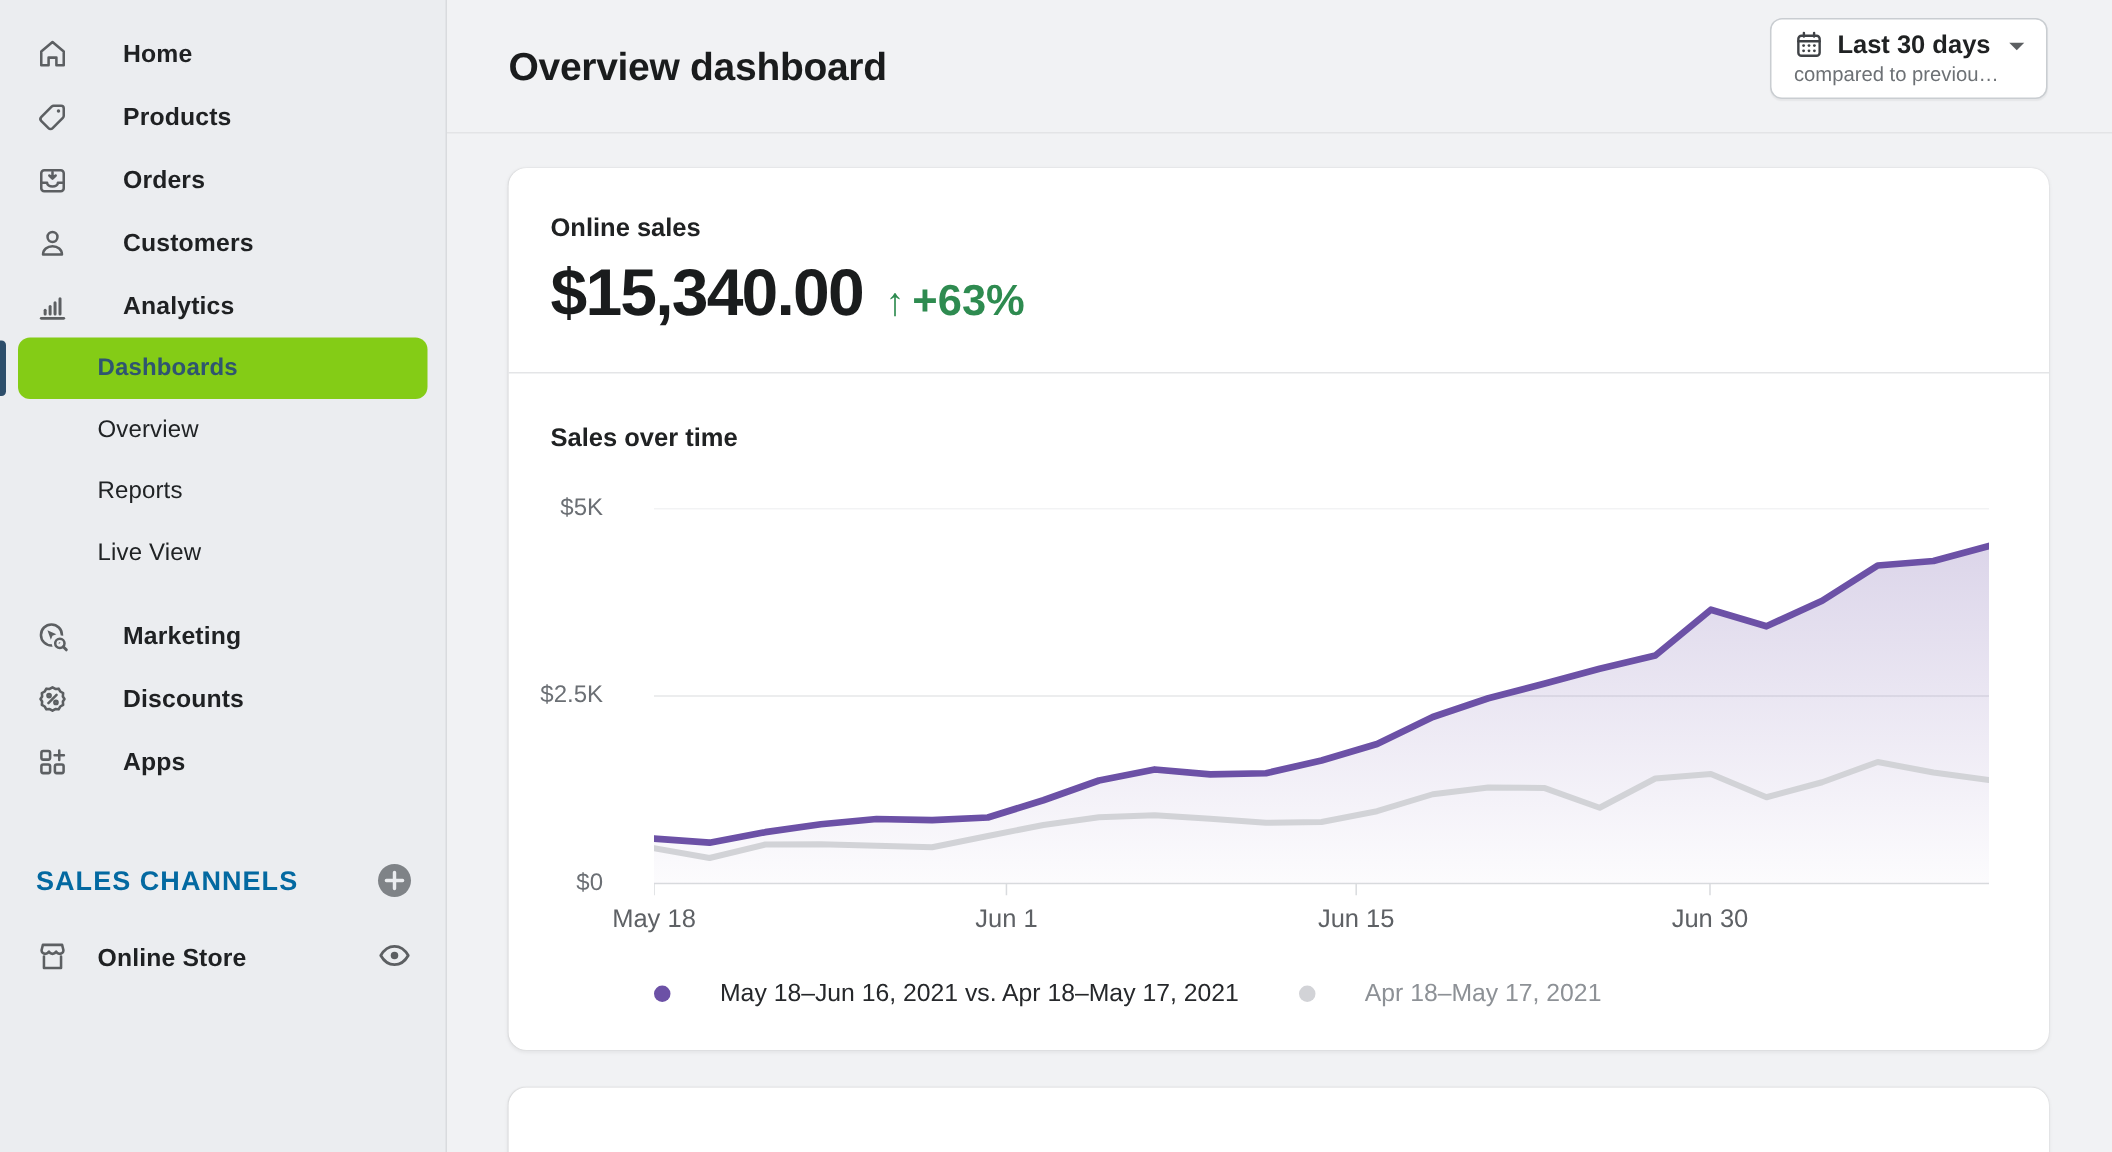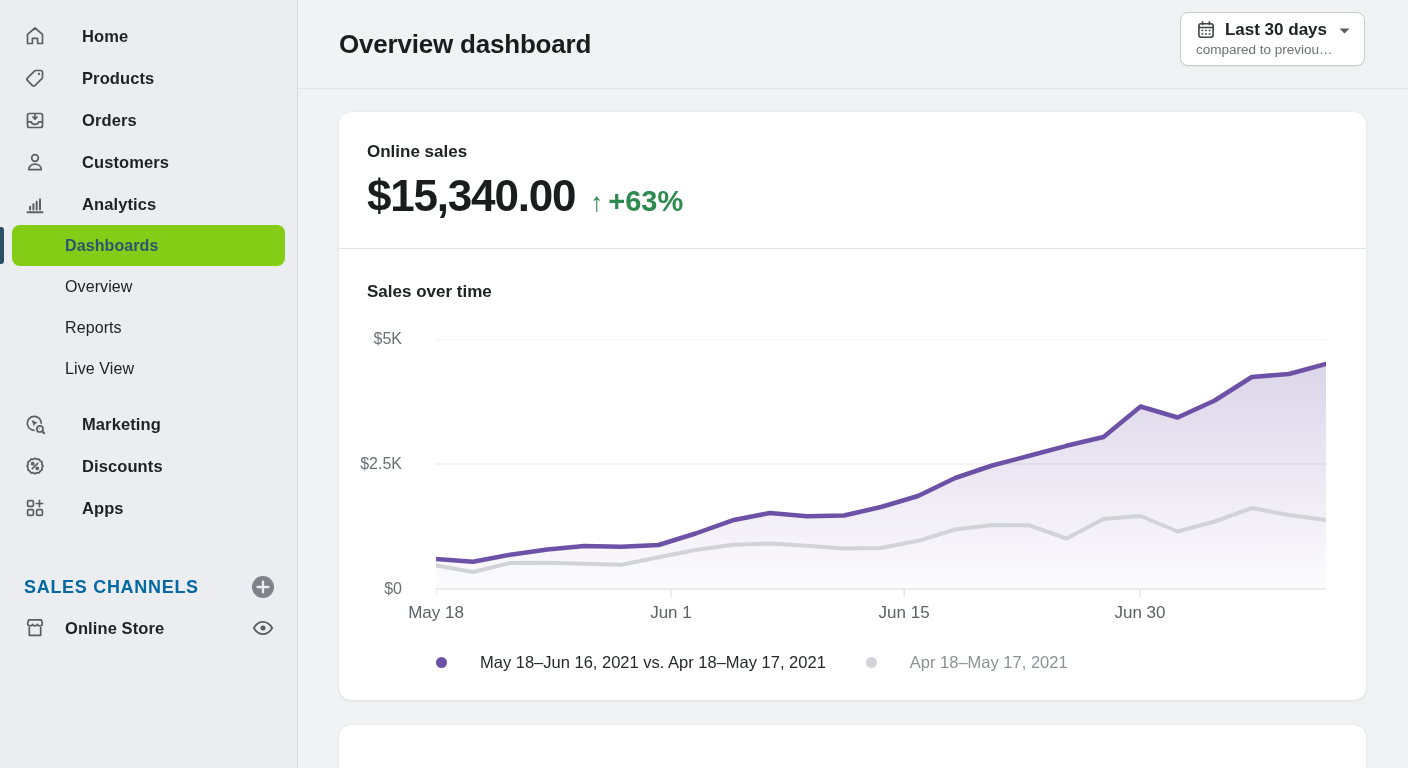--- a/index.html
+++ b/index.html
@@ -31,21 +31,21 @@
   .nav-item.active::before {
     content: ""; position: absolute; left: -12px; top: 2px; bottom: 2px;
     width: 4px; background: #2d4e6b; border-radius: 0 3px 3px 0;
   }
   .nav-gap { height: 14px; }
   .sc-header {
     display: flex; align-items: center; justify-content: space-between;
     margin: 46px 22px 6px 24px;
   }
   .sc-title { font-size: 18px; font-weight: 700; color: #0369a1; letter-spacing: 0.7px; }
-  .channel-row { display: flex; align-items: center; margin: 8px 22px 0 24px; height: 42px; gap: 19px; cursor: pointer; }
+  .channel-row { display: flex; align-items: flex-end; margin: 8px 22px 0 24px; height: 42px; gap: 19px; cursor: pointer; }
   .channel-row .ic { width: 22px; height: 22px; flex: 0 0 22px; }
   .channel-row .nav-label { flex: 1; }
   .icon-btn { background: none; border: none; cursor: pointer; display: flex; align-items: center; padding: 0; }
 
   
   .main { flex: 1; display: flex; flex-direction: column; position: relative; min-width: 0; }
   .topbar {
     height: 89px; flex: 0 0 89px; border-bottom: 1px solid #e3e4e6;
     display: flex; align-items: center; padding-left: 41px;
   }

